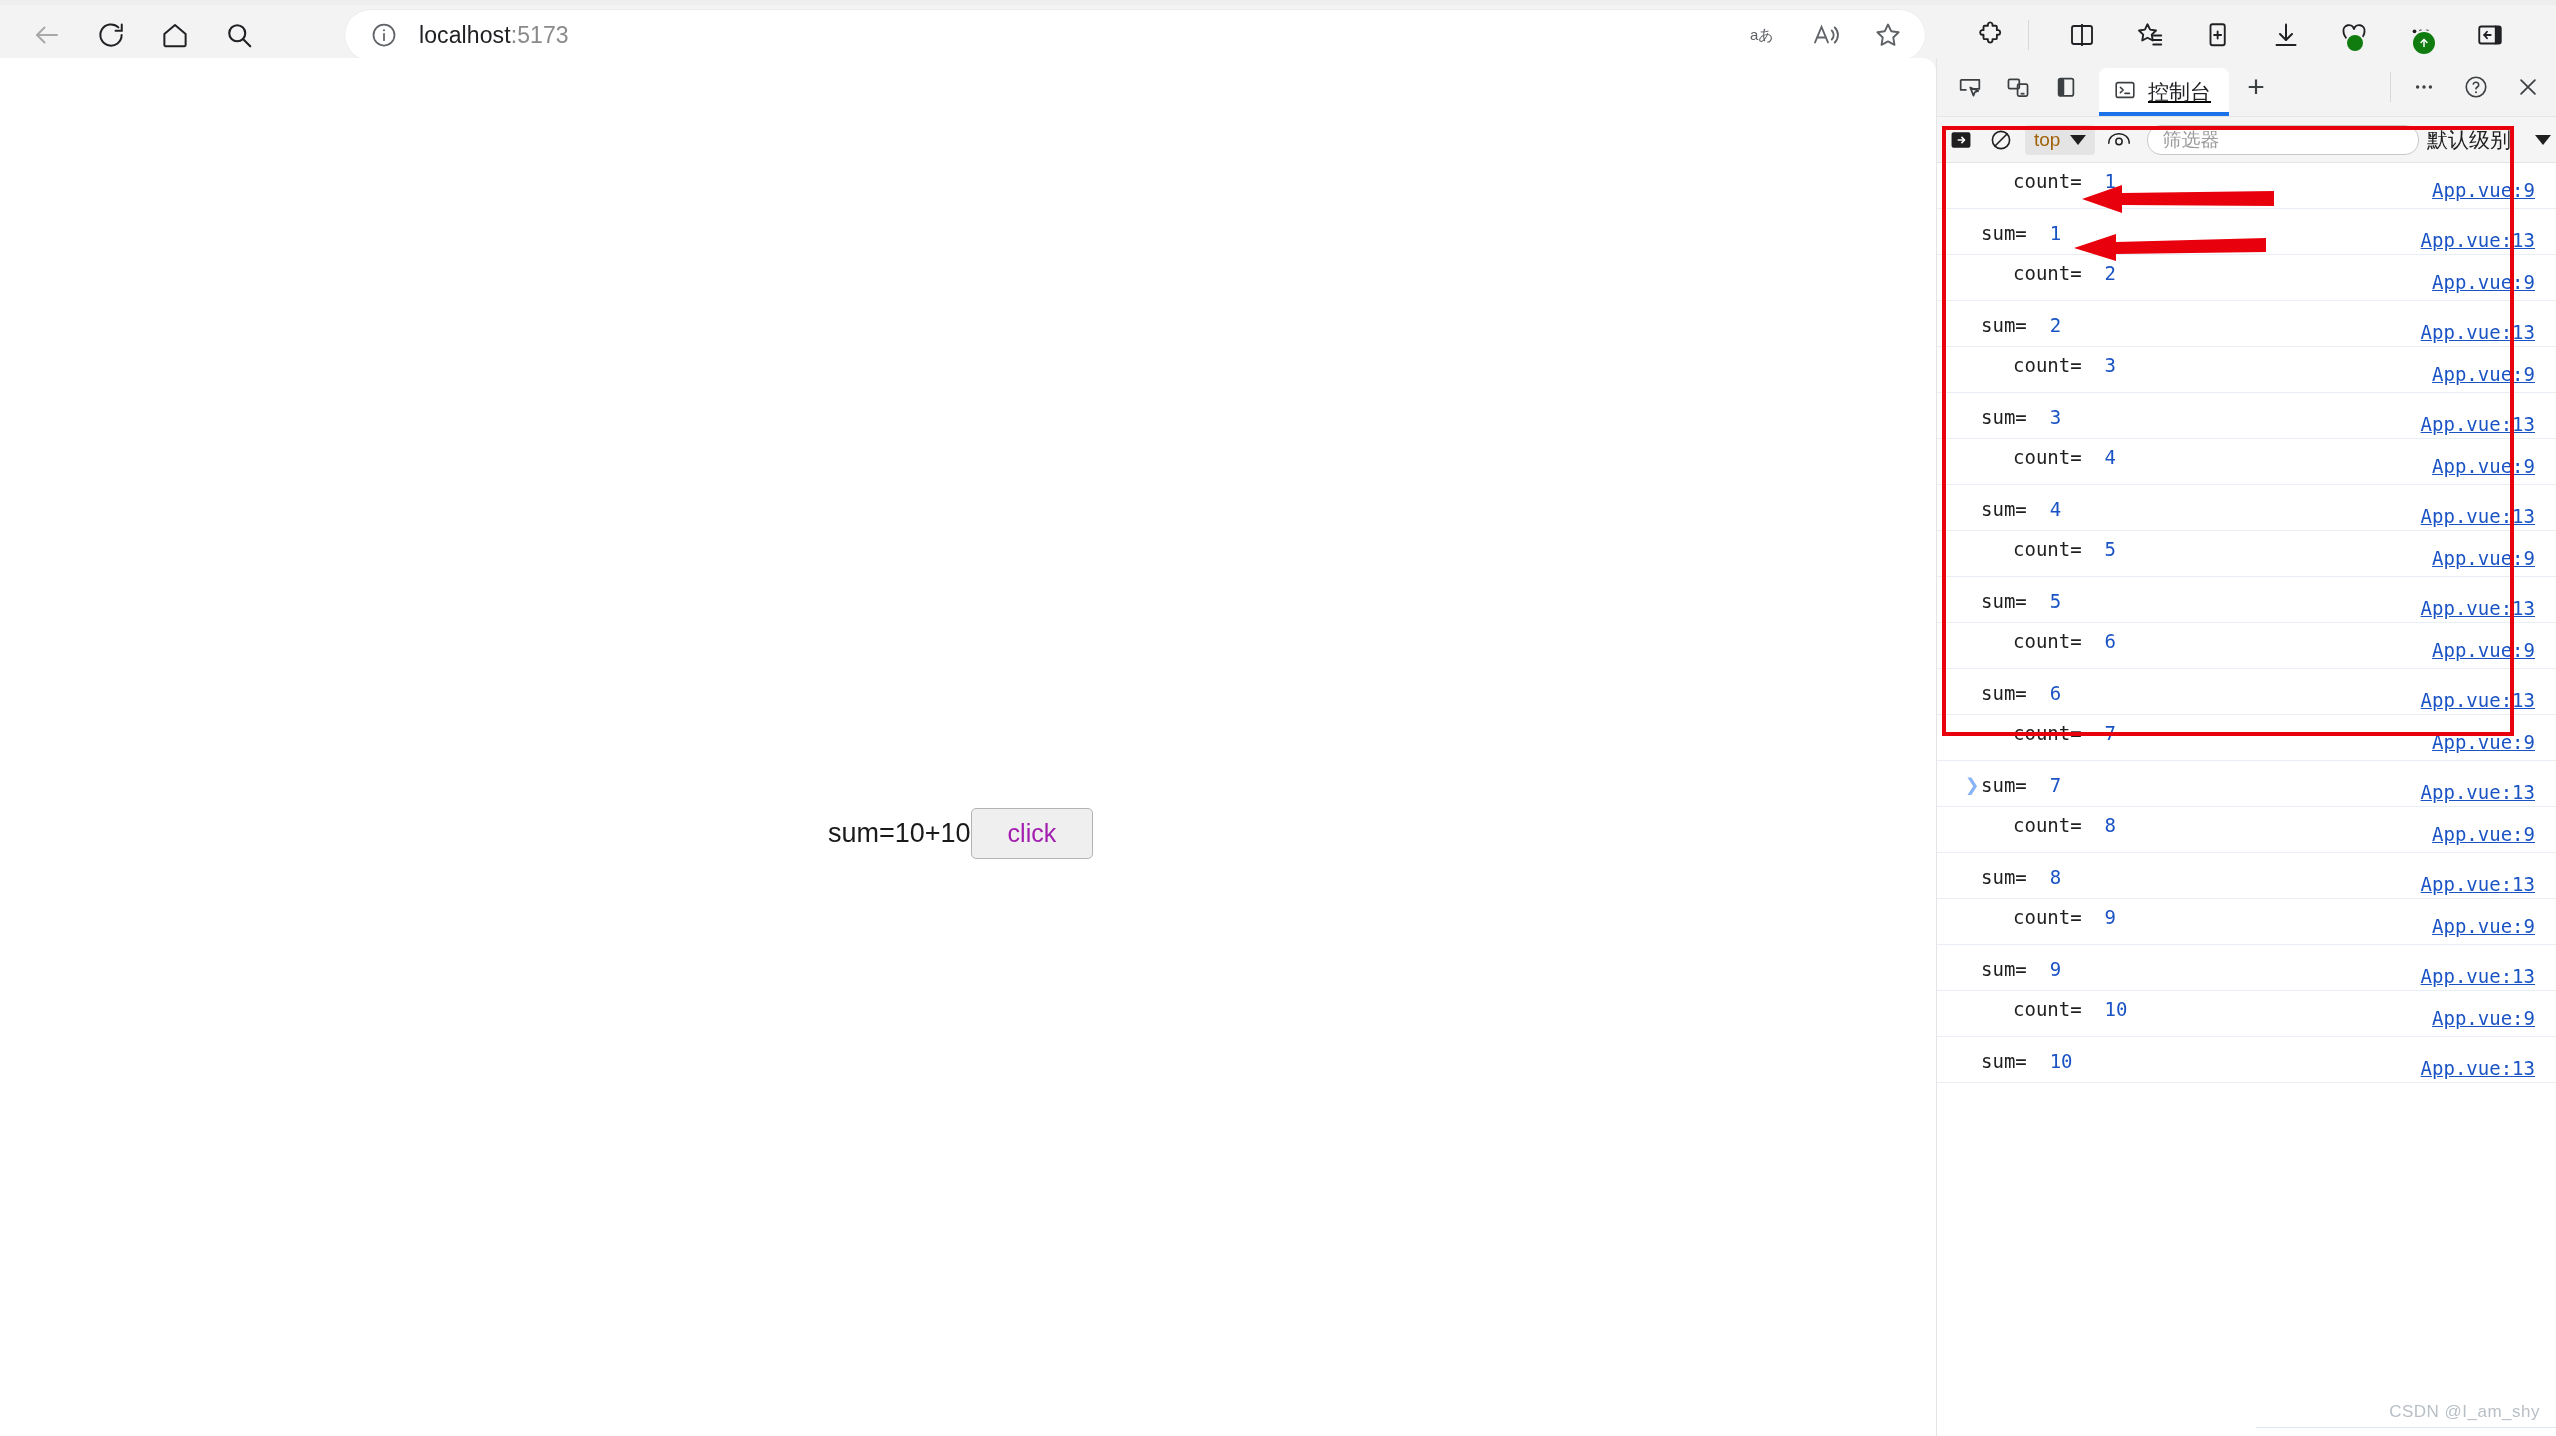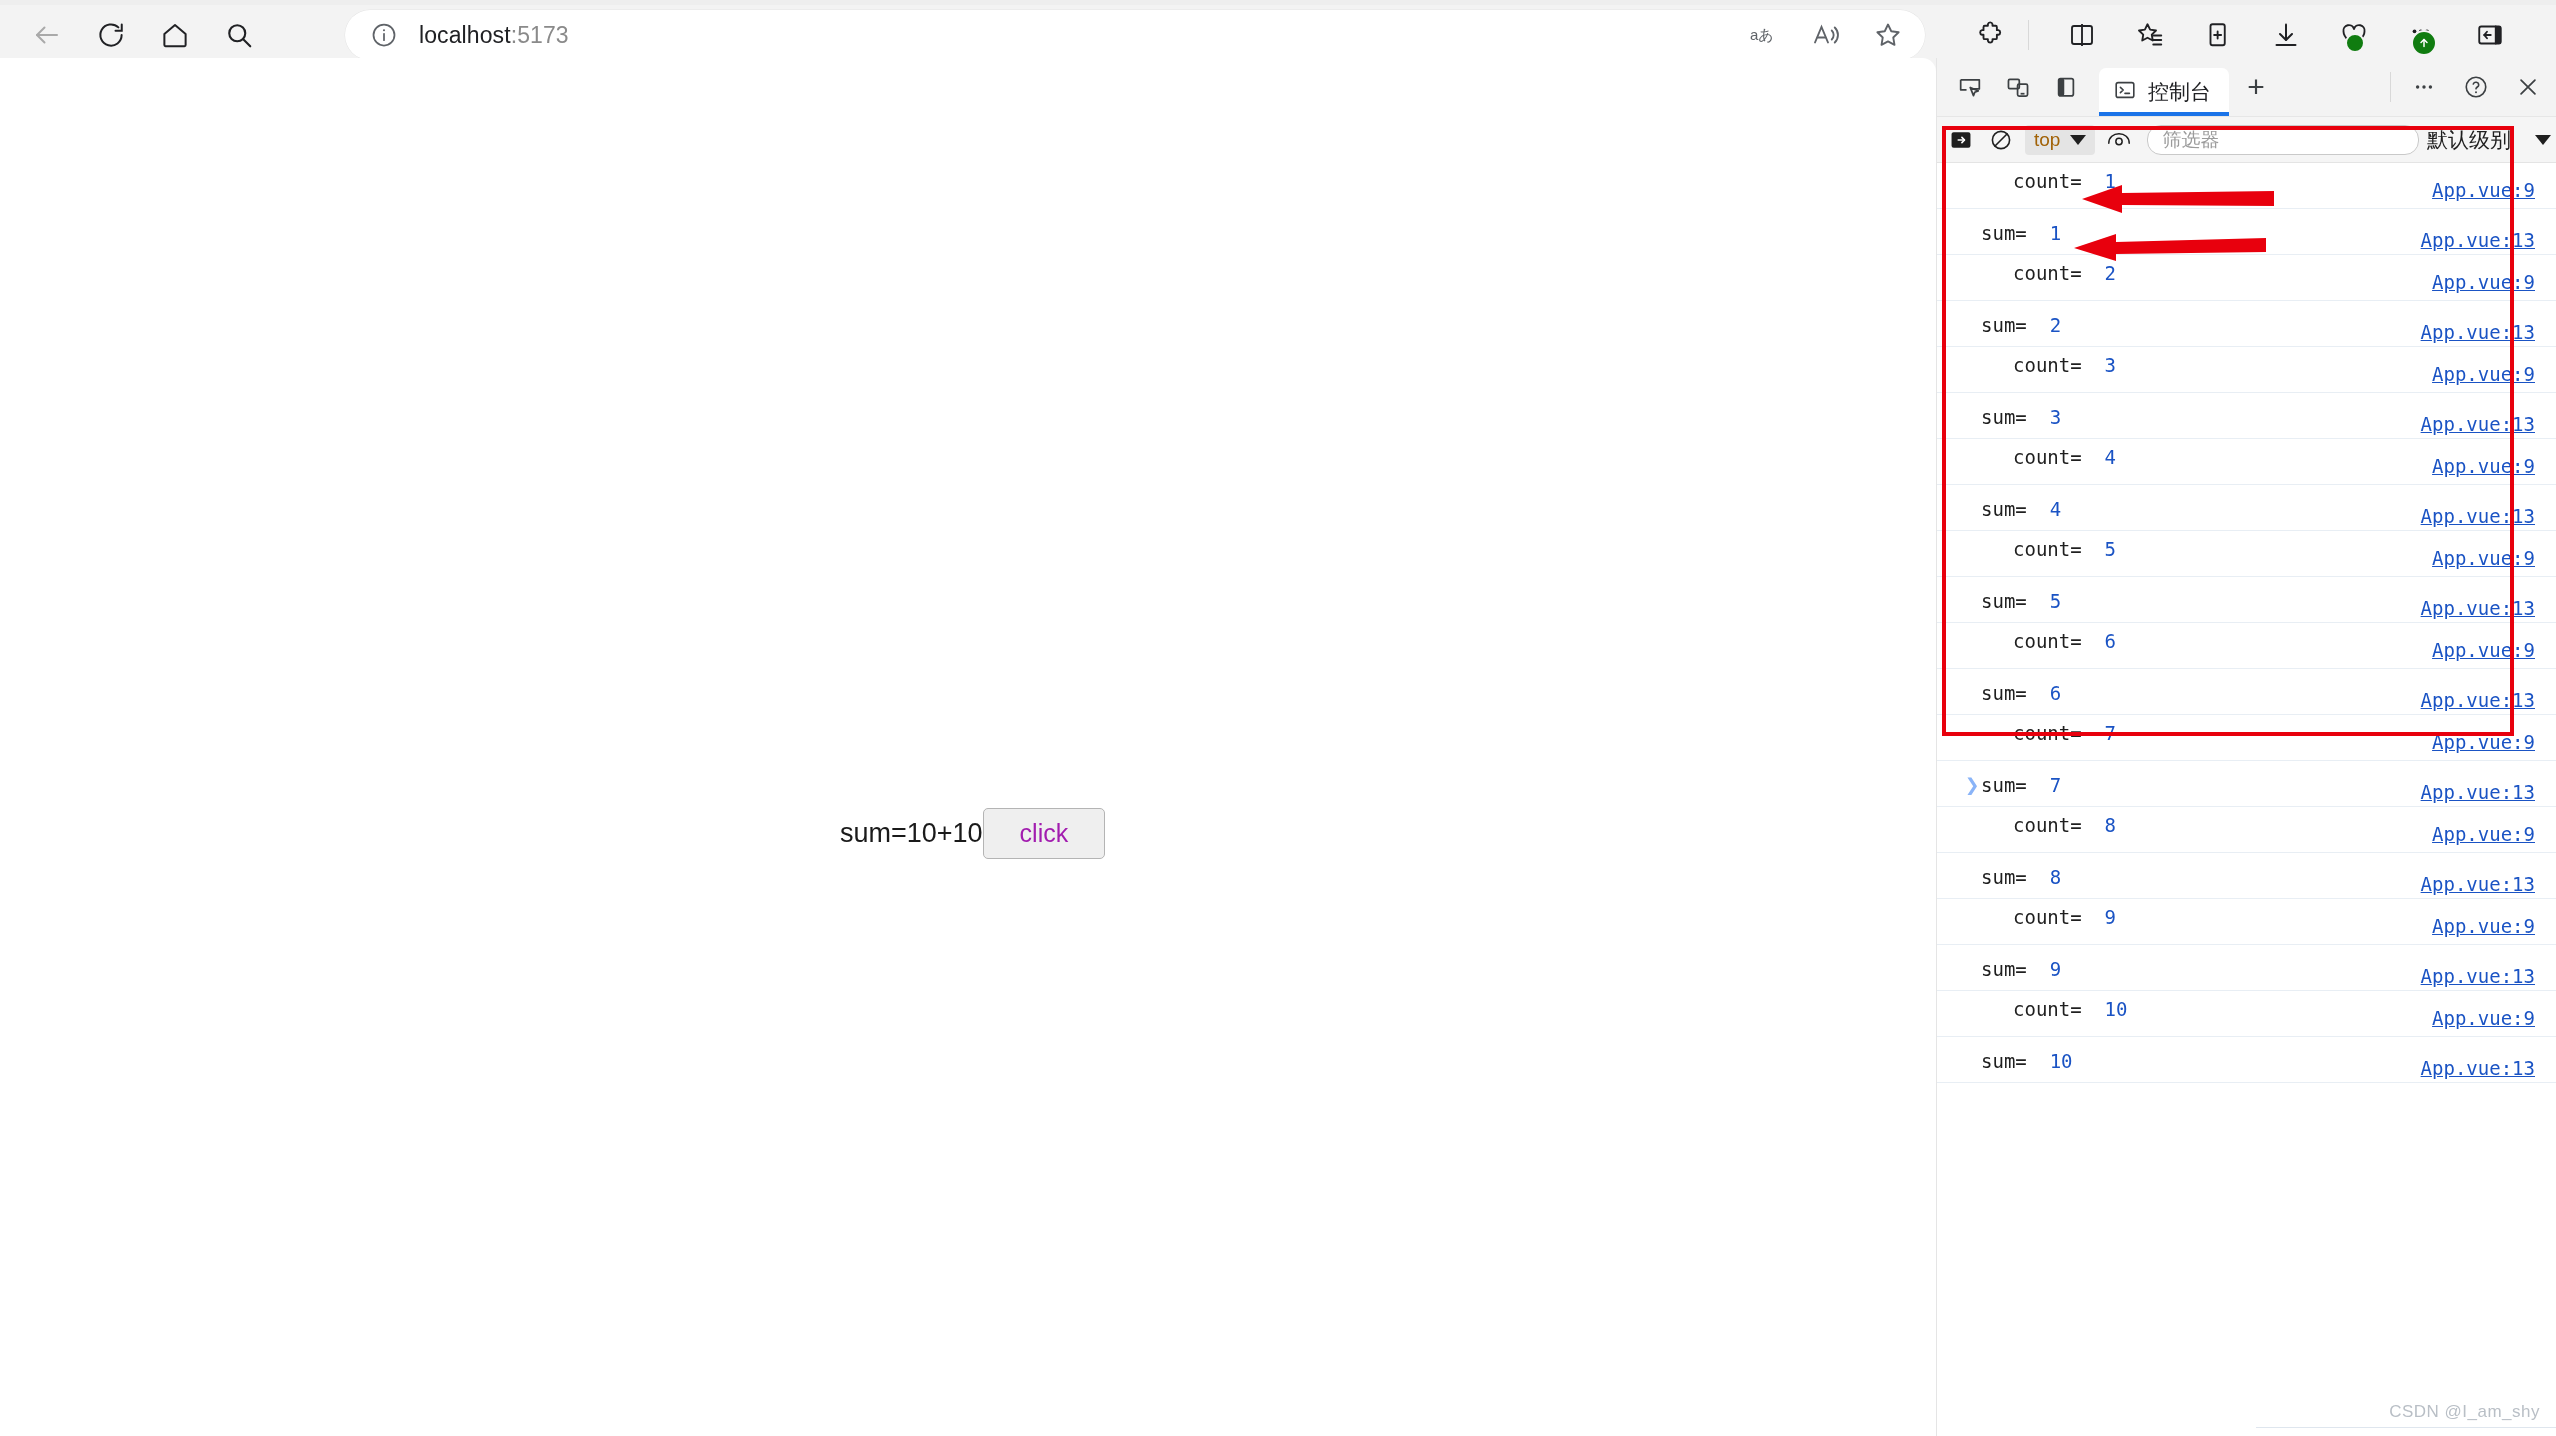--- a/index.html
+++ b/index.html
@@ -117,21 +117,21 @@
     left: 0;
     top: 58px;
     width: 1936px;
     height: 1378px;
     background: #ffffff;
     border-top-right-radius: 14px;
     overflow: hidden;
   }
   #page-content {
     position: absolute;
-    left: 12px; top: 0;
+    left: 0; top: 0;
     width: 100%; height: 100%;
   }
   #app-row {
     position: absolute;
     left: 828px;
     top: 750px;
     display: flex;
     align-items: center;
   }
   #sum-label {
@@ -183,20 +183,21 @@
     height: 48px;
     margin-left: 14px;
     padding: 0 18px 0 14px;
     background: #ffffff;
     border-radius: 7px 7px 0 0;
     display: flex;
     align-items: center;
     gap: 11px;
     position: relative;
     align-self: flex-end;
+    text-decoration: underline;
   }
   #dt-tab::after {
     content: "";
     position: absolute;
     left: 0; right: 0; bottom: 0;
     height: 4px;
     background: #1a73e8;
   }
   #dt-tab-label {
     font-size: 21px;

